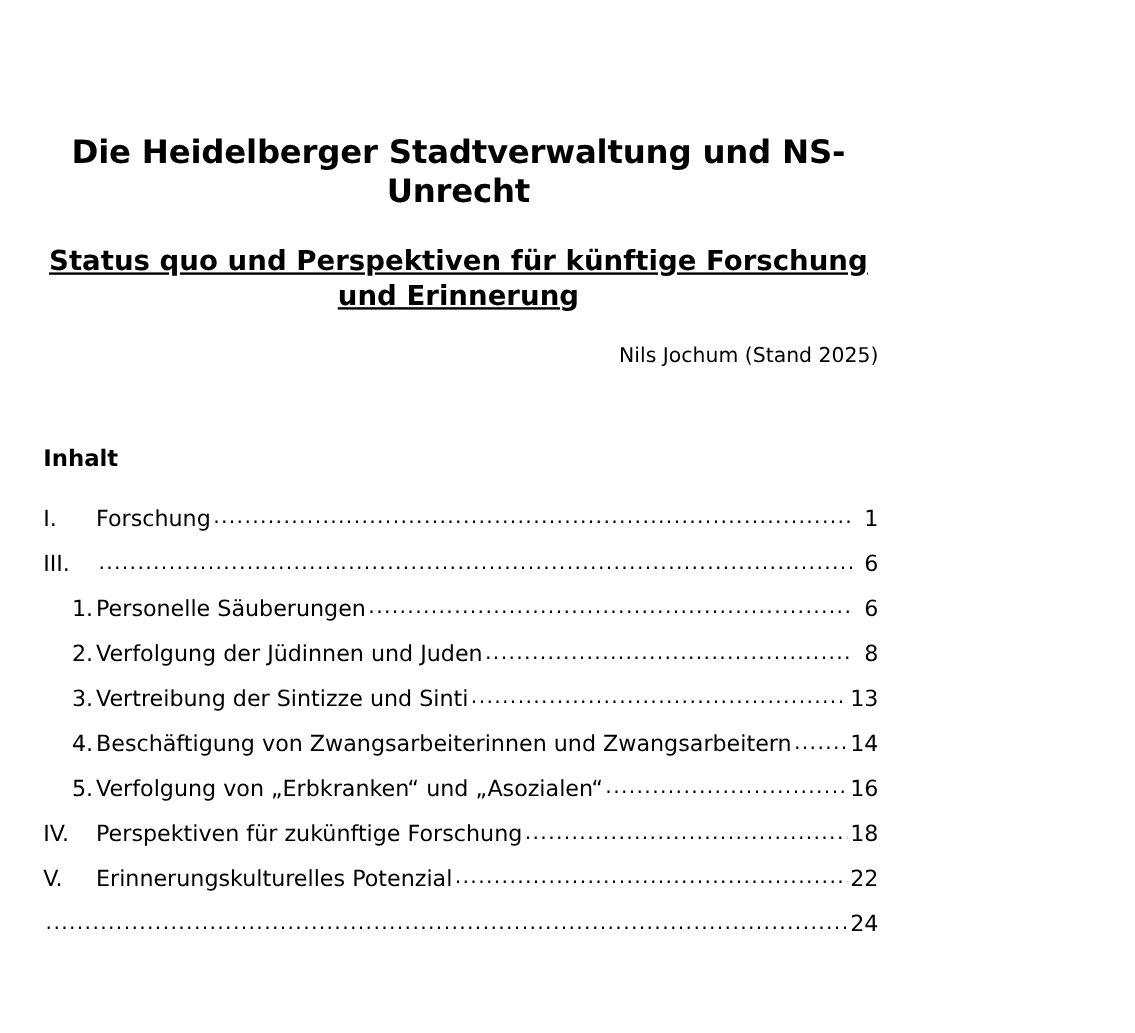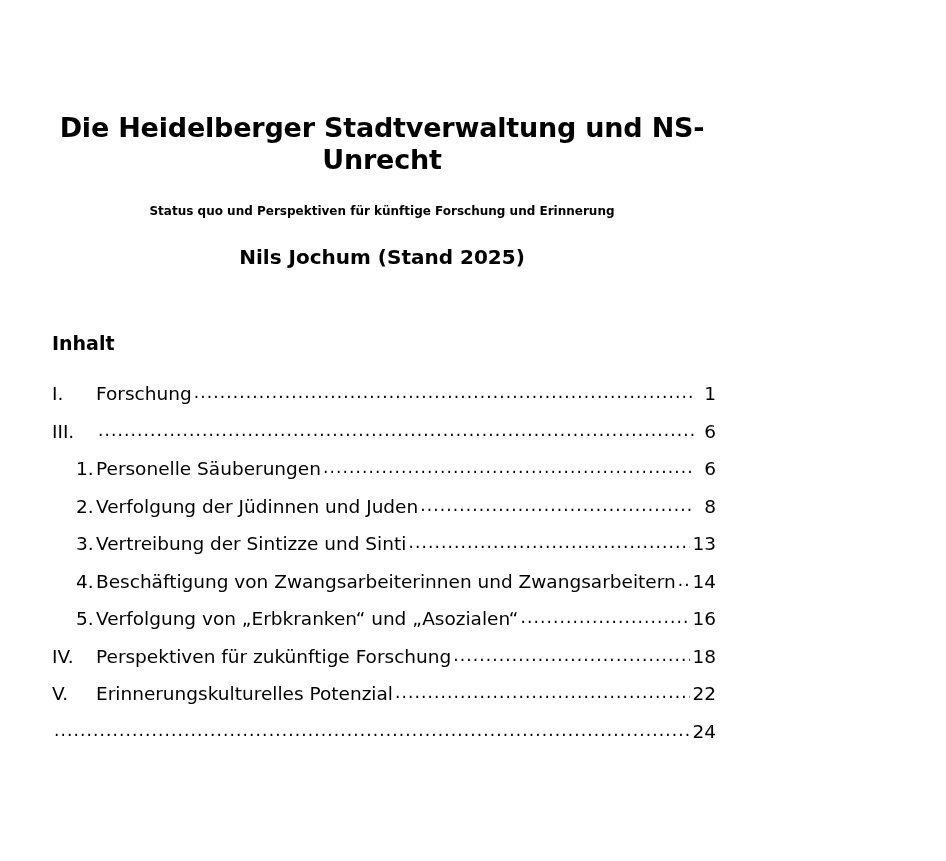--- a/index.html
+++ b/index.html
@@ -12,45 +12,46 @@
     height: 861px;
     font-family: "DejaVu Sans", sans-serif;
     color: #000000;
     overflow: hidden;
   }
   .page {
     position: relative;
     width: 764px;
     height: 861px;
     box-sizing: border-box;
-    padding: 0 48px;
+    padding: 0 32px;
   }
   .doc-title {
     margin: 0;
     padding-top: 112px;
     text-align: center;
     font-size: 27px;
     font-weight: bold;
     letter-spacing: -0.2px;
     line-height: 1.2;
   }
   .doc-subtitle {
     margin: 0;
     padding-top: 27px;
     text-align: center;
-    font-size: 12px;
+    font-size: 23px;
     font-weight: bold;
     line-height: 1.25;
+    text-decoration: underline;
   }
   .doc-author {
     margin: 0;
     padding-top: 26px;
-    text-align: center;
-    font-size: 20px;
-    font-weight: bold;
+    text-align: right;
+    font-size: 17px;
+    font-weight: normal;
     line-height: 1.25;
   }
   .toc-heading {
     margin: 0;
     padding-top: 62px;
     padding-left: 4px;
     font-size: 19px;
     font-weight: bold;
   }
   .toc {

